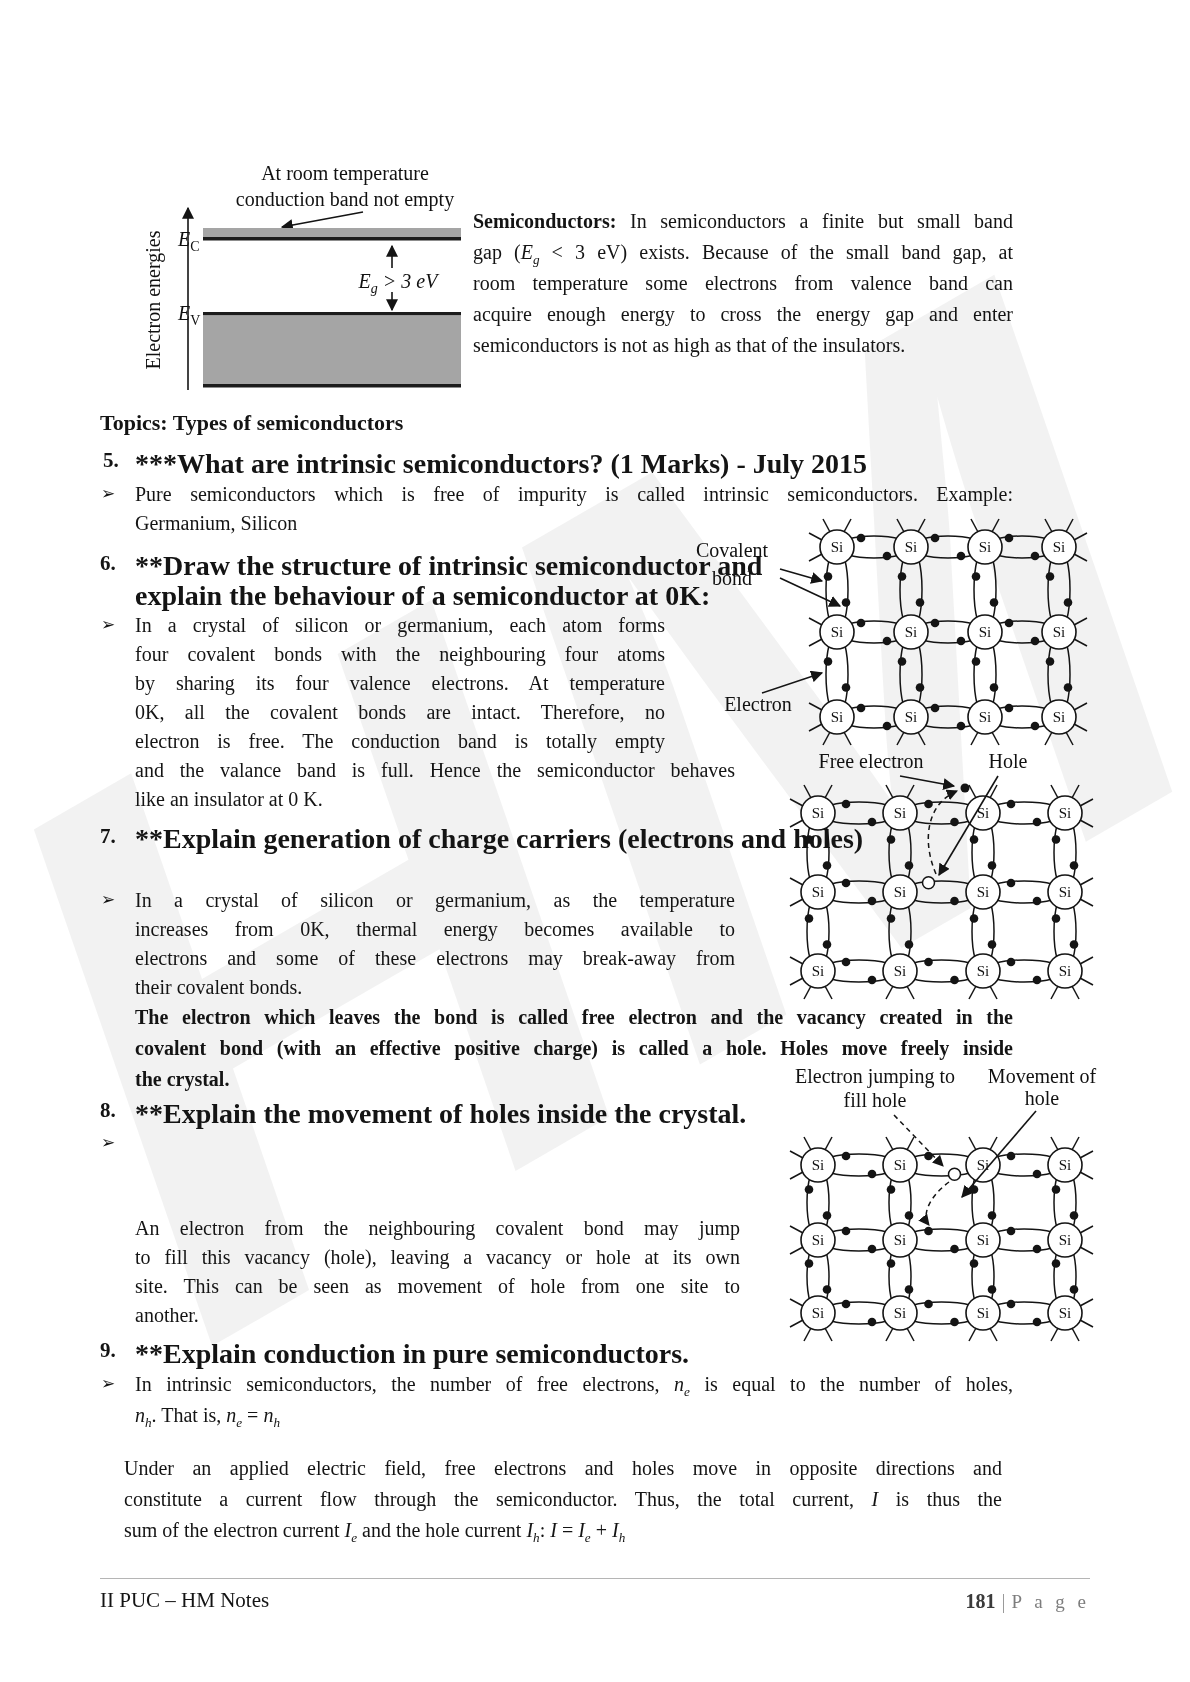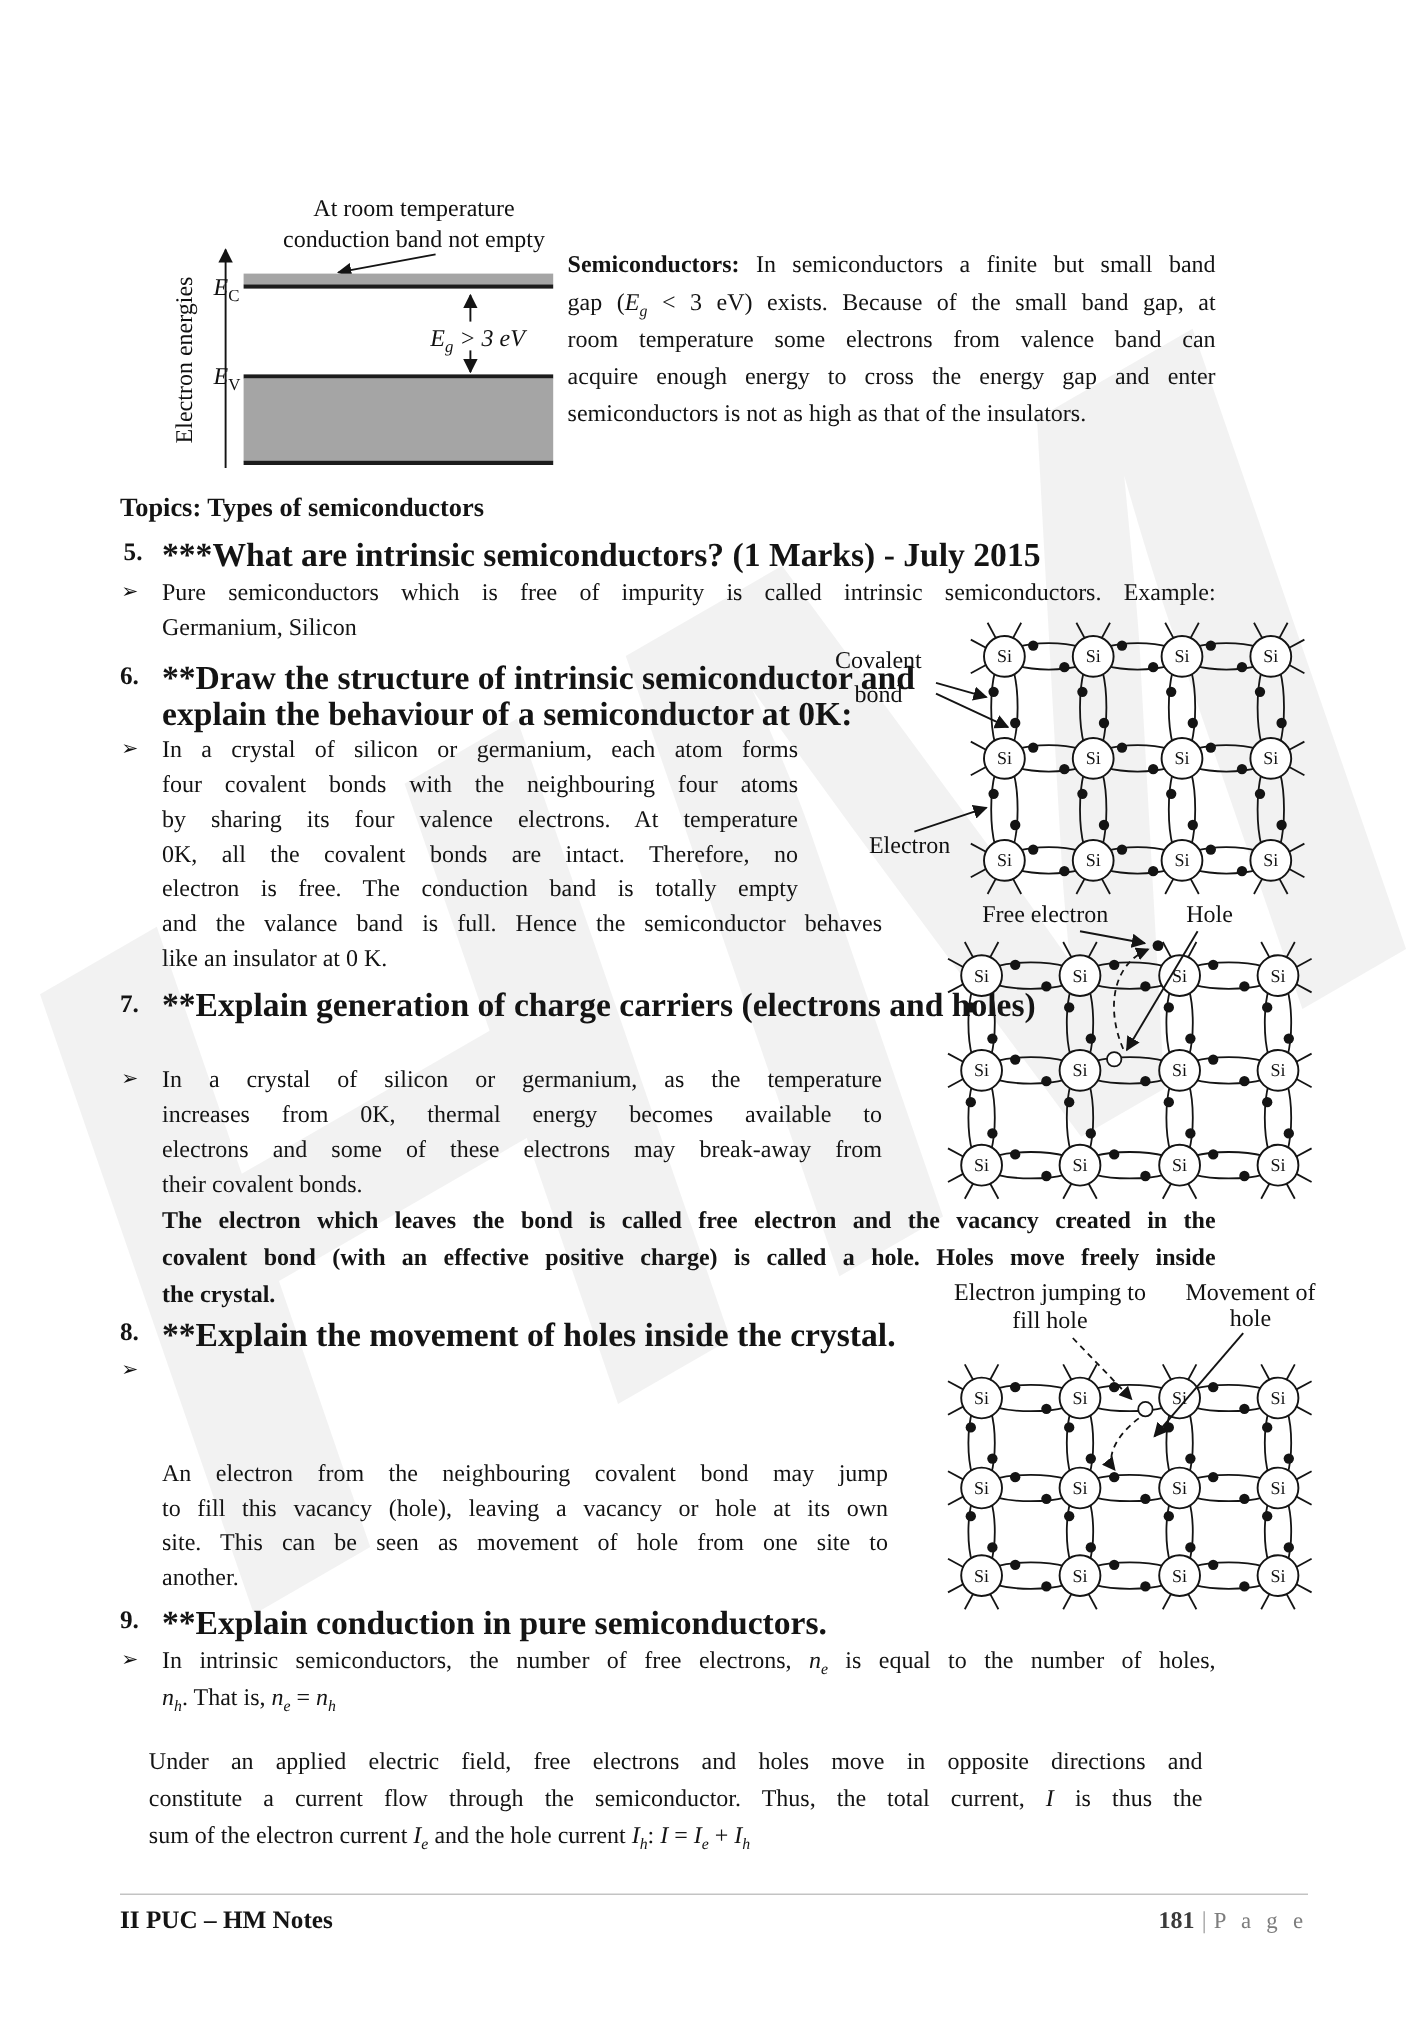--- a/index.html
+++ b/index.html
@@ -23,21 +23,21 @@
   svg .italic{font-style:italic;}
   .bond{fill:none;stroke:#141414;stroke-width:1.5;}
   .atom{fill:#fff;stroke:#141414;stroke-width:1.6;}
   .edot{fill:#141414;}
   .spoke{stroke:#141414;stroke-width:1.5;}
   .silabel{font-size:15px;}
   .arrow{stroke:#141414;stroke-width:1.6;fill:none;}
   .dash{stroke:#141414;stroke-width:1.5;fill:none;stroke-dasharray:5 4;}
   .hole{fill:#fff;stroke:#141414;stroke-width:1.5;}
   #footer-rule{position:absolute;left:100px;top:1578px;width:990px;height:1px;background:#b5b5b5;}
-  #footer-left{position:absolute;left:100px;top:1588px;font-weight:700;font-size:21px;}
+  #footer-left{position:absolute;left:100px;top:1588px;font-weight:400;font-size:21px;}
   #footer-right{position:absolute;right:100px;top:1590px;font-size:20px;white-space:nowrap;}
   #footer-right .num{font-weight:700;color:#3b3b3b;}
   #footer-right .sep{color:#9a9a9a;padding:0 6px;}
   #footer-right .pg{color:#7d7d7d;letter-spacing:4px;font-size:19px;}
 </style>
 </head>
 <body>
 
 <div id="page">
 

